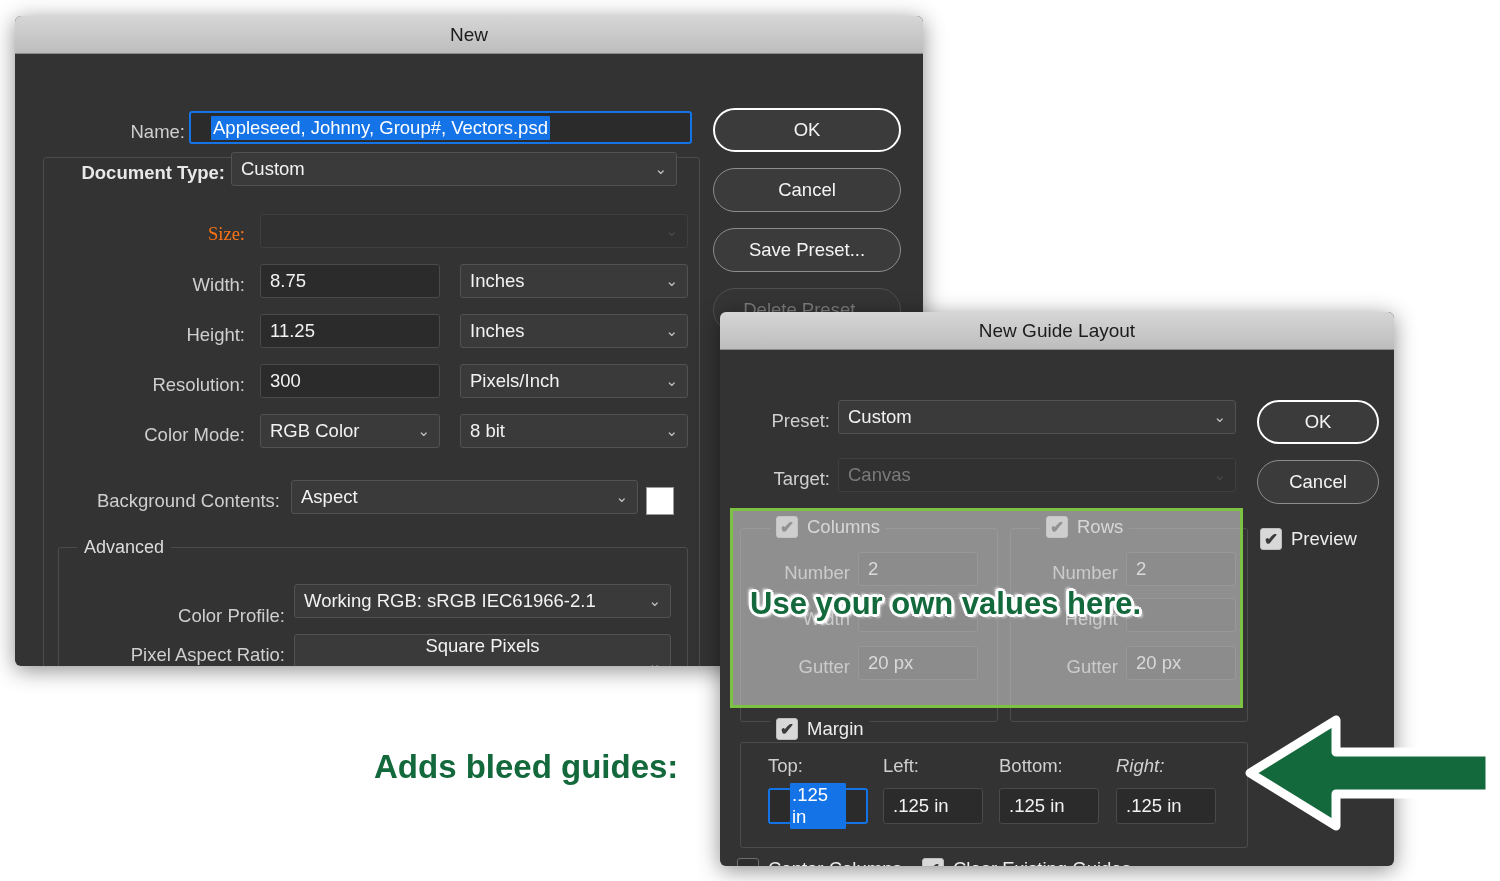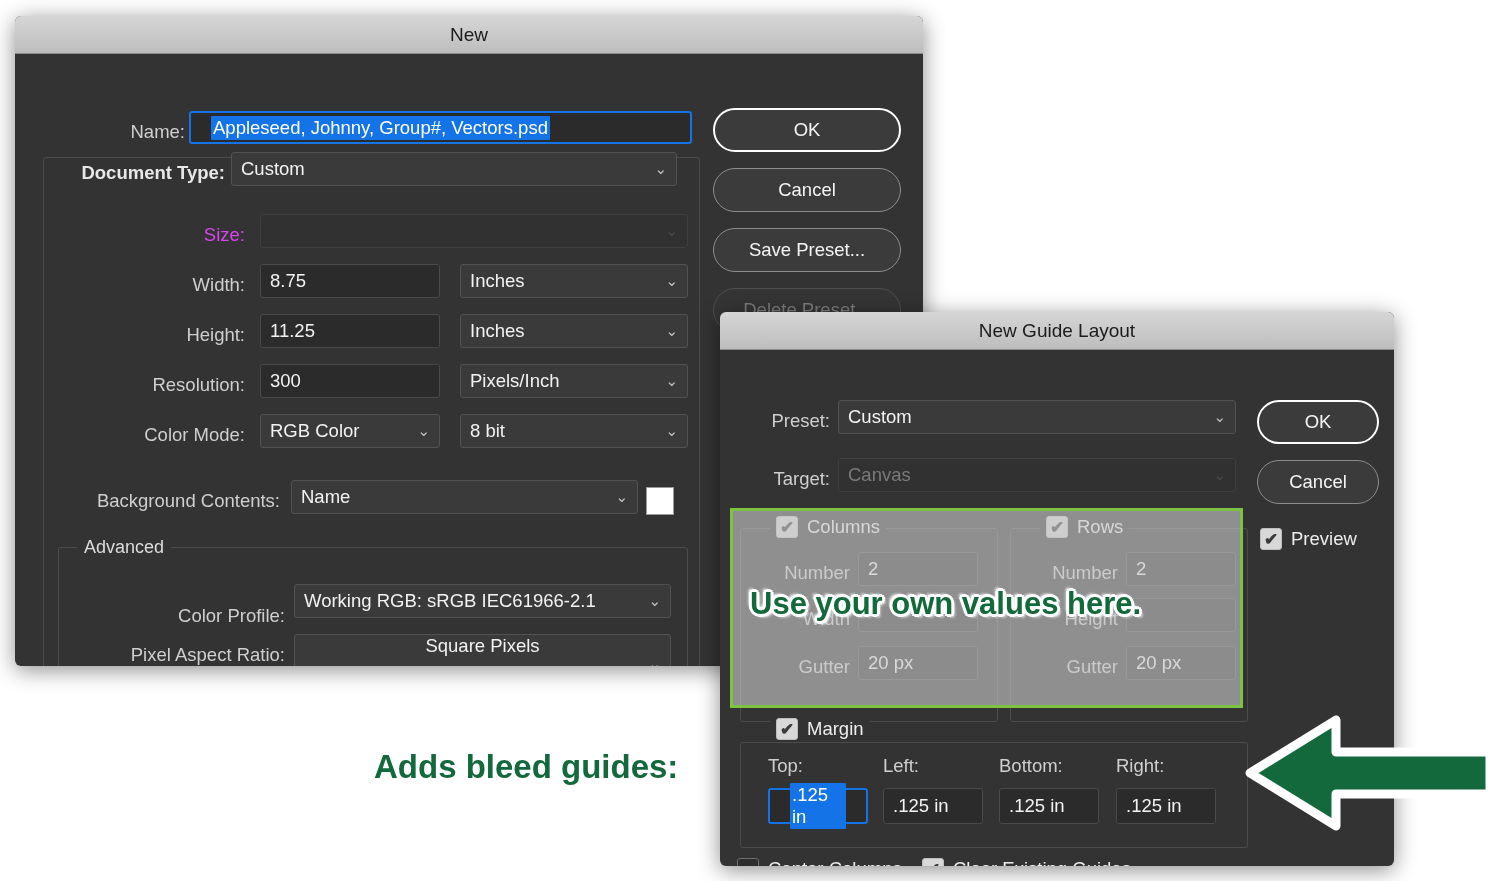--- a/index.html
+++ b/index.html
@@ -14,21 +14,21 @@
   .dialog{position:absolute;background:#333333;border-radius:6px;
           box-shadow:0 4px 22px rgba(0,0,0,.45);overflow:hidden;}
   .titlebar{height:37px;line-height:37px;text-align:center;
             background:linear-gradient(#d6d6d6,#bdbdbd);
             border-bottom:1px solid #8a8a8a;
             color:#1c1c1c;font-size:19px;font-weight:400;}
   .body{position:relative;}
 
   
   .lbl{color:#cfcfcf;font-size:18.5px;text-align:right;}
-  .lbl.dim{color:#d946ef;}
+  .lbl.dim{color:#f97316;font-family:Liberation Serif, serif;}
   .lbl.left{text-align:left;}
   .lbl.strong{color:#e8e8e8;}
 
   
   .field{position:absolute;background:#2b2b2b;border:1px solid #4a4a4a;
          border-radius:3px;color:#f2f2f2;font-size:18.5px;
          display:flex;align-items:center;padding:0 9px;box-sizing:border-box;}
   .select{position:absolute;background:#3a3a3a;border:1px solid #525252;
           border-radius:3px;color:#f2f2f2;font-size:18.5px;
           display:flex;align-items:center;padding:0 9px;box-sizing:border-box;}
@@ -138,21 +138,21 @@
       <span>RGB Color</span>
       <span class="chev">⌄</span>
     </div>
     <div class="select" style="left:445px;top:360px;width:228px;height:34px;">
       <span>8 bit</span>
       <span class="chev">⌄</span>
     </div>
 
     <div class="lbl" style="position:absolute;left:40px;top:436px;width:225px;">Background Contents:</div>
     <div class="select" style="left:276px;top:426px;width:347px;height:34px;">
-      <span>Name</span>
+      <span>Aspect</span>
       <span class="chev">⌄</span>
     </div>
     <div class="swatch" style="left:631px;top:433px;width:26px;height:26px;"></div>
 
     <div class="group" style="left:43px;top:493px;width:628px;height:122px;"></div>
     <div class="group-title" style="left:62px;top:483px;">Advanced</div>
 
     <div class="lbl" style="position:absolute;left:80px;top:551px;width:190px;">Color Profile:</div>
     <div class="select" style="left:279px;top:530px;width:377px;height:34px;">
       <span>Working RGB:  sRGB IEC61966-2.1</span>
@@ -269,21 +269,21 @@
     <div class="lbl left" style="position:absolute;left:163px;top:405px;width:110px;">Left:</div>
     <div class="field" style="left:163px;top:438px;width:100px;height:36px;">
       <span>.125 in</span>
     </div>
 
     <div class="lbl left" style="position:absolute;left:279px;top:405px;width:120px;">Bottom:</div>
     <div class="field" style="left:279px;top:438px;width:100px;height:36px;">
       <span>.125 in</span>
     </div>
 
-    <div class="lbl left" style="position:absolute;left:396px;top:405px;width:110px;">Right:</div>
+    <div class="lbl left" style="position:absolute;left:396px;top:405px;width:110px;font-style:italic;">Right:</div>
     <div class="field" style="left:396px;top:438px;width:100px;height:36px;">
       <span>.125 in</span>
     </div>
 
     <div class="cbrow" style="left:17px;top:508px;">
       <span class="cb off"></span>
       <span>Center Columns</span>
     </div>
     <div class="cbrow" style="left:202px;top:508px;">
       <span class="cb on">✔</span>

